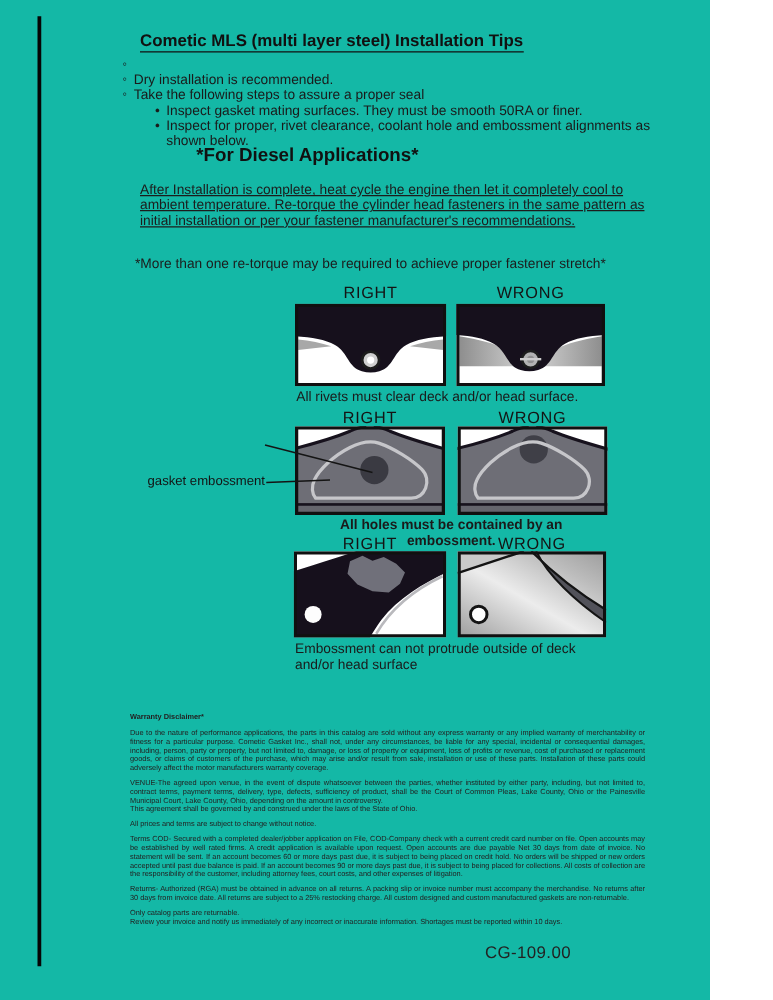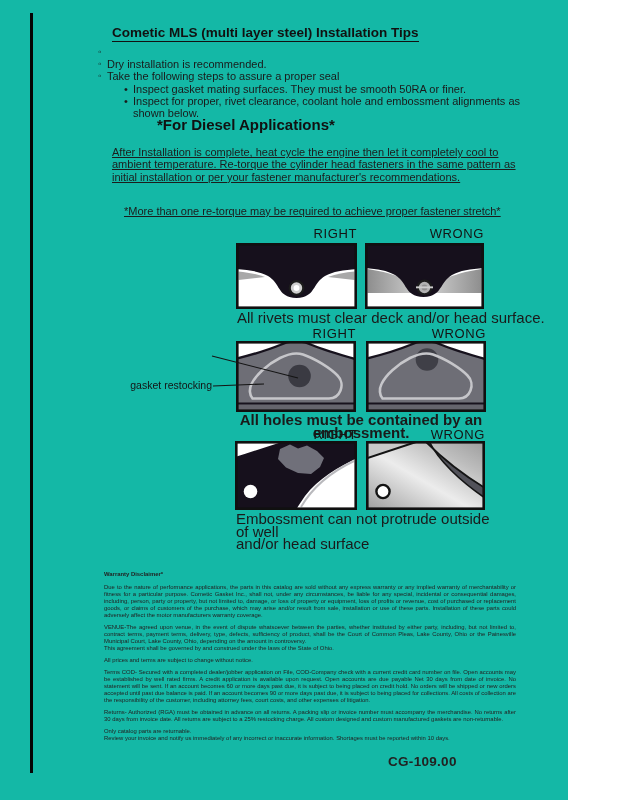--- a/index.html
+++ b/index.html
@@ -16,31 +16,31 @@
   .bullets { left:98px; top:46px; width:434px; font-size:11px; line-height:12.2px; }
   .bullet-row { display:flex; }
   .bullet-row .mk { width:9px; flex:none; font-size:10px; }
   .bullet-row.sub { margin-left:26px; }
   .bullet-row.sub .mk { font-size:11px; }
 
   .diesel-h { left:112px; top:116px; font-size:15px; font-weight:bold; color:#111;margin-left:45px; }
   .bodytext { font-size:11px; line-height:12.4px; color:#1c1c1c; }
   .p1 { left:112px; top:132px; width:408px; }
   .p2 { left:112px; top:146px; width:408px;text-decoration:underline; }
-  .pnote { left:124px; top:205px; width:408px;text-decoration:underline; }
+  .pnote { left:108px; top:205px; width:408px; }
 
-  .diag-label { font-size:13px; letter-spacing:.6px; color:#141414; text-align:right; }
-  .diag-caption { font-size:15px; color:#1a1a1a; line-height:12.5px; }
+  .diag-label { font-size:13px; letter-spacing:.6px; color:#141414; text-align:center; }
+  .diag-caption { font-size:11px; color:#1a1a1a; line-height:12.5px; }
   .side-label { font-size:10.5px; line-height:11.5px; text-align:right; color:#141414; }
 
   .legal { left:104px; top:571px; width:412px; font-size:5.9px; line-height:7px; color:#222; }
   .legal p { margin:0 0 5px 0; text-align:justify; }
   .legal .lh { font-weight:bold; margin-bottom:6px; text-align:left; }
   .legal .tight { margin-bottom:0; }
-  .code { left:388px; top:754px; font-size:13.5px; letter-spacing:.3px; color:#222;font-weight:bold; }
+  .code { left:388px; top:754px; font-size:13.5px; letter-spacing:.3px; color:#222; }
   svg { display:block; }
 </style>
 </head>
 <body>
 
 <div class="page">
 
   <div class="abs scan-edge"></div>
 
   <div class="abs title">Cometic MLS (multi layer steel) Installation Tips</div>
@@ -100,21 +100,21 @@
     <circle cx="59.5" cy="44.5" r="2.9" fill="#8f8f8f"></circle>
     <rect x="51" y="43.4" width="17" height="1.9" fill="#cccccc"></rect>
     <rect x="1.3" y="1.3" width="116.4" height="63.4" fill="none" stroke="#101010" stroke-width="2.6"></rect>
   </svg>
 
   <div class="abs diag-caption" style="left:237px; top:312px;">All rivets must clear deck and/or head surface.</div>
 
   <div class="abs diag-label" style="left:236px; top:326px; width:120px;">RIGHT</div>
   <div class="abs diag-label" style="left:366px; top:326px; width:120px;">WRONG</div>
 
-  <div class="abs side-label" style="left:96px; top:380px; width:116px;">gasket restocking</div>
+  <div class="abs side-label" style="left:96px; top:380px; width:116px;">gasket embossment</div>
 
   <svg class="abs" style="left:236px; top:341px;" width="120" height="71" viewBox="0 0 120 71">
     <rect x="0" y="0" width="120" height="71" fill="#ffffff"></rect>
     <path d="M0,17.5 C15,13.5 32,9 44,4 C48,2 52.5,0 57,0 L63,0 C67.5,0 72,2 76,4 C88,9 105,13.5 120,18 L120,71 L0,71 Z" fill="#6e6e76"></path>
     <path d="M-1,18 C15,14 32,9 44,4 C48,2 52.5,0.5 57,0.5" fill="none" stroke="#17121d" stroke-width="2.4"></path>
     <path d="M63,0.5 C67.5,0.5 72,2 76,4 C88,9 105,14 121,18.5" fill="none" stroke="#17121d" stroke-width="2.4"></path>
     <rect x="0" y="61.5" width="120" height="2.2" fill="#17121d"></rect>
     <rect x="0" y="63.7" width="120" height="7.3" fill="#65656d"></rect>
     <path d="M16.5,57.5 C13.5,54 13,48 15.5,43 C19.5,34.5 31,23.5 44,17 C52,13 61,11.5 67,13.5 C79,17.5 94,27 101.5,34.5 C105.5,38.5 106.5,44.5 104.5,49.5 C102.5,54.5 99,57.5 93,57.5 L24,57.5 C21,57.5 18.5,57.5 16.5,57.5 Z" fill="none" stroke="#c6c6ca" stroke-width="2.6"></path>
     <circle cx="63.5" cy="35" r="11.3" fill="#3a3a42"></circle>
@@ -165,21 +165,21 @@
     <path d="M0,17.5 C17,12 35,6 53,0 L0,0 Z" fill="#c9c9c9"></path>
     <path d="M0,17.5 C17,12 35,6 53,0" fill="none" stroke="#141414" stroke-width="2"></path>
     <path d="M59,0 C76,17 96,33 119,47 L119,57 C94,40 72,19 63,0 Z" fill="#52525a"></path>
     <path d="M59,0 C76,17 96,33 119,47" fill="none" stroke="#141414" stroke-width="1.8"></path>
     <path d="M63,0 C72,19 94,40 119,57" fill="none" stroke="#141414" stroke-width="1.6"></path>
     <circle cx="17" cy="50.5" r="6.6" fill="#ffffff" stroke="#141414" stroke-width="2.4"></circle>
     <rect x="1.3" y="1.3" width="116.4" height="66.4" fill="none" stroke="#101010" stroke-width="2.6"></rect>
   </svg>
 
   <div class="abs diag-caption" style="left:236px; top:513px; width:260px;">
-    <div>Embossment can not protrude outside of well</div>
+    <div>Embossment can not protrude outside of deck</div>
     <div>and/or head surface</div>
   </div>
 
   <div class="abs legal">
     <p class="lh">Warranty Disclaimer*</p>
     <p>Due to the nature of performance applications, the parts in this catalog are sold without any express warranty or any implied warranty of merchantability or fitness for a particular purpose.  Cometic Gasket Inc., shall not, under any circumstances, be liable for any special, incidental or consequential damages, including, person, party or property, but not limited to, damage, or loss of property or equipment, loss of profits or revenue, cost of purchased or replacement goods, or claims of customers of the purchase, which may arise and/or result from sale, installation or use of these parts.  Installation of these parts could adversely affect the motor manufacturers warranty coverage.</p>
     <p class="tight">VENUE-The agreed upon venue, in the event of dispute whatsoever between the parties, whether instituted by either party, including, but not limited to, contract terms, payment terms, delivery, type, defects, sufficiency of product, shall be the Court of Common Pleas, Lake County, Ohio or the Painesville Municipal Court, Lake County, Ohio, depending on the amount in controversy.</p>
     <p>This agreement shall be governed by and construed under the laws of the State of Ohio.</p>
     <p>All prices and terms are subject to change without notice.</p>
     <p>Terms COD- Secured with a completed dealer/jobber application on File, COD-Company check with a current credit card number on file.  Open accounts may be established by well rated firms.  A credit application is available upon request.  Open accounts are due payable Net 30 days from date of invoice.  No statement will be sent.  If an account becomes 60 or more days past due, it is subject to being placed on credit hold.  No orders will be shipped or new orders accepted until past due balance is paid.  If an account becomes 90 or more days past due, it is subject to being placed for collections.  All costs of collection are the responsibility of the customer, including attorney fees, court costs, and other expenses of litigation.</p>

